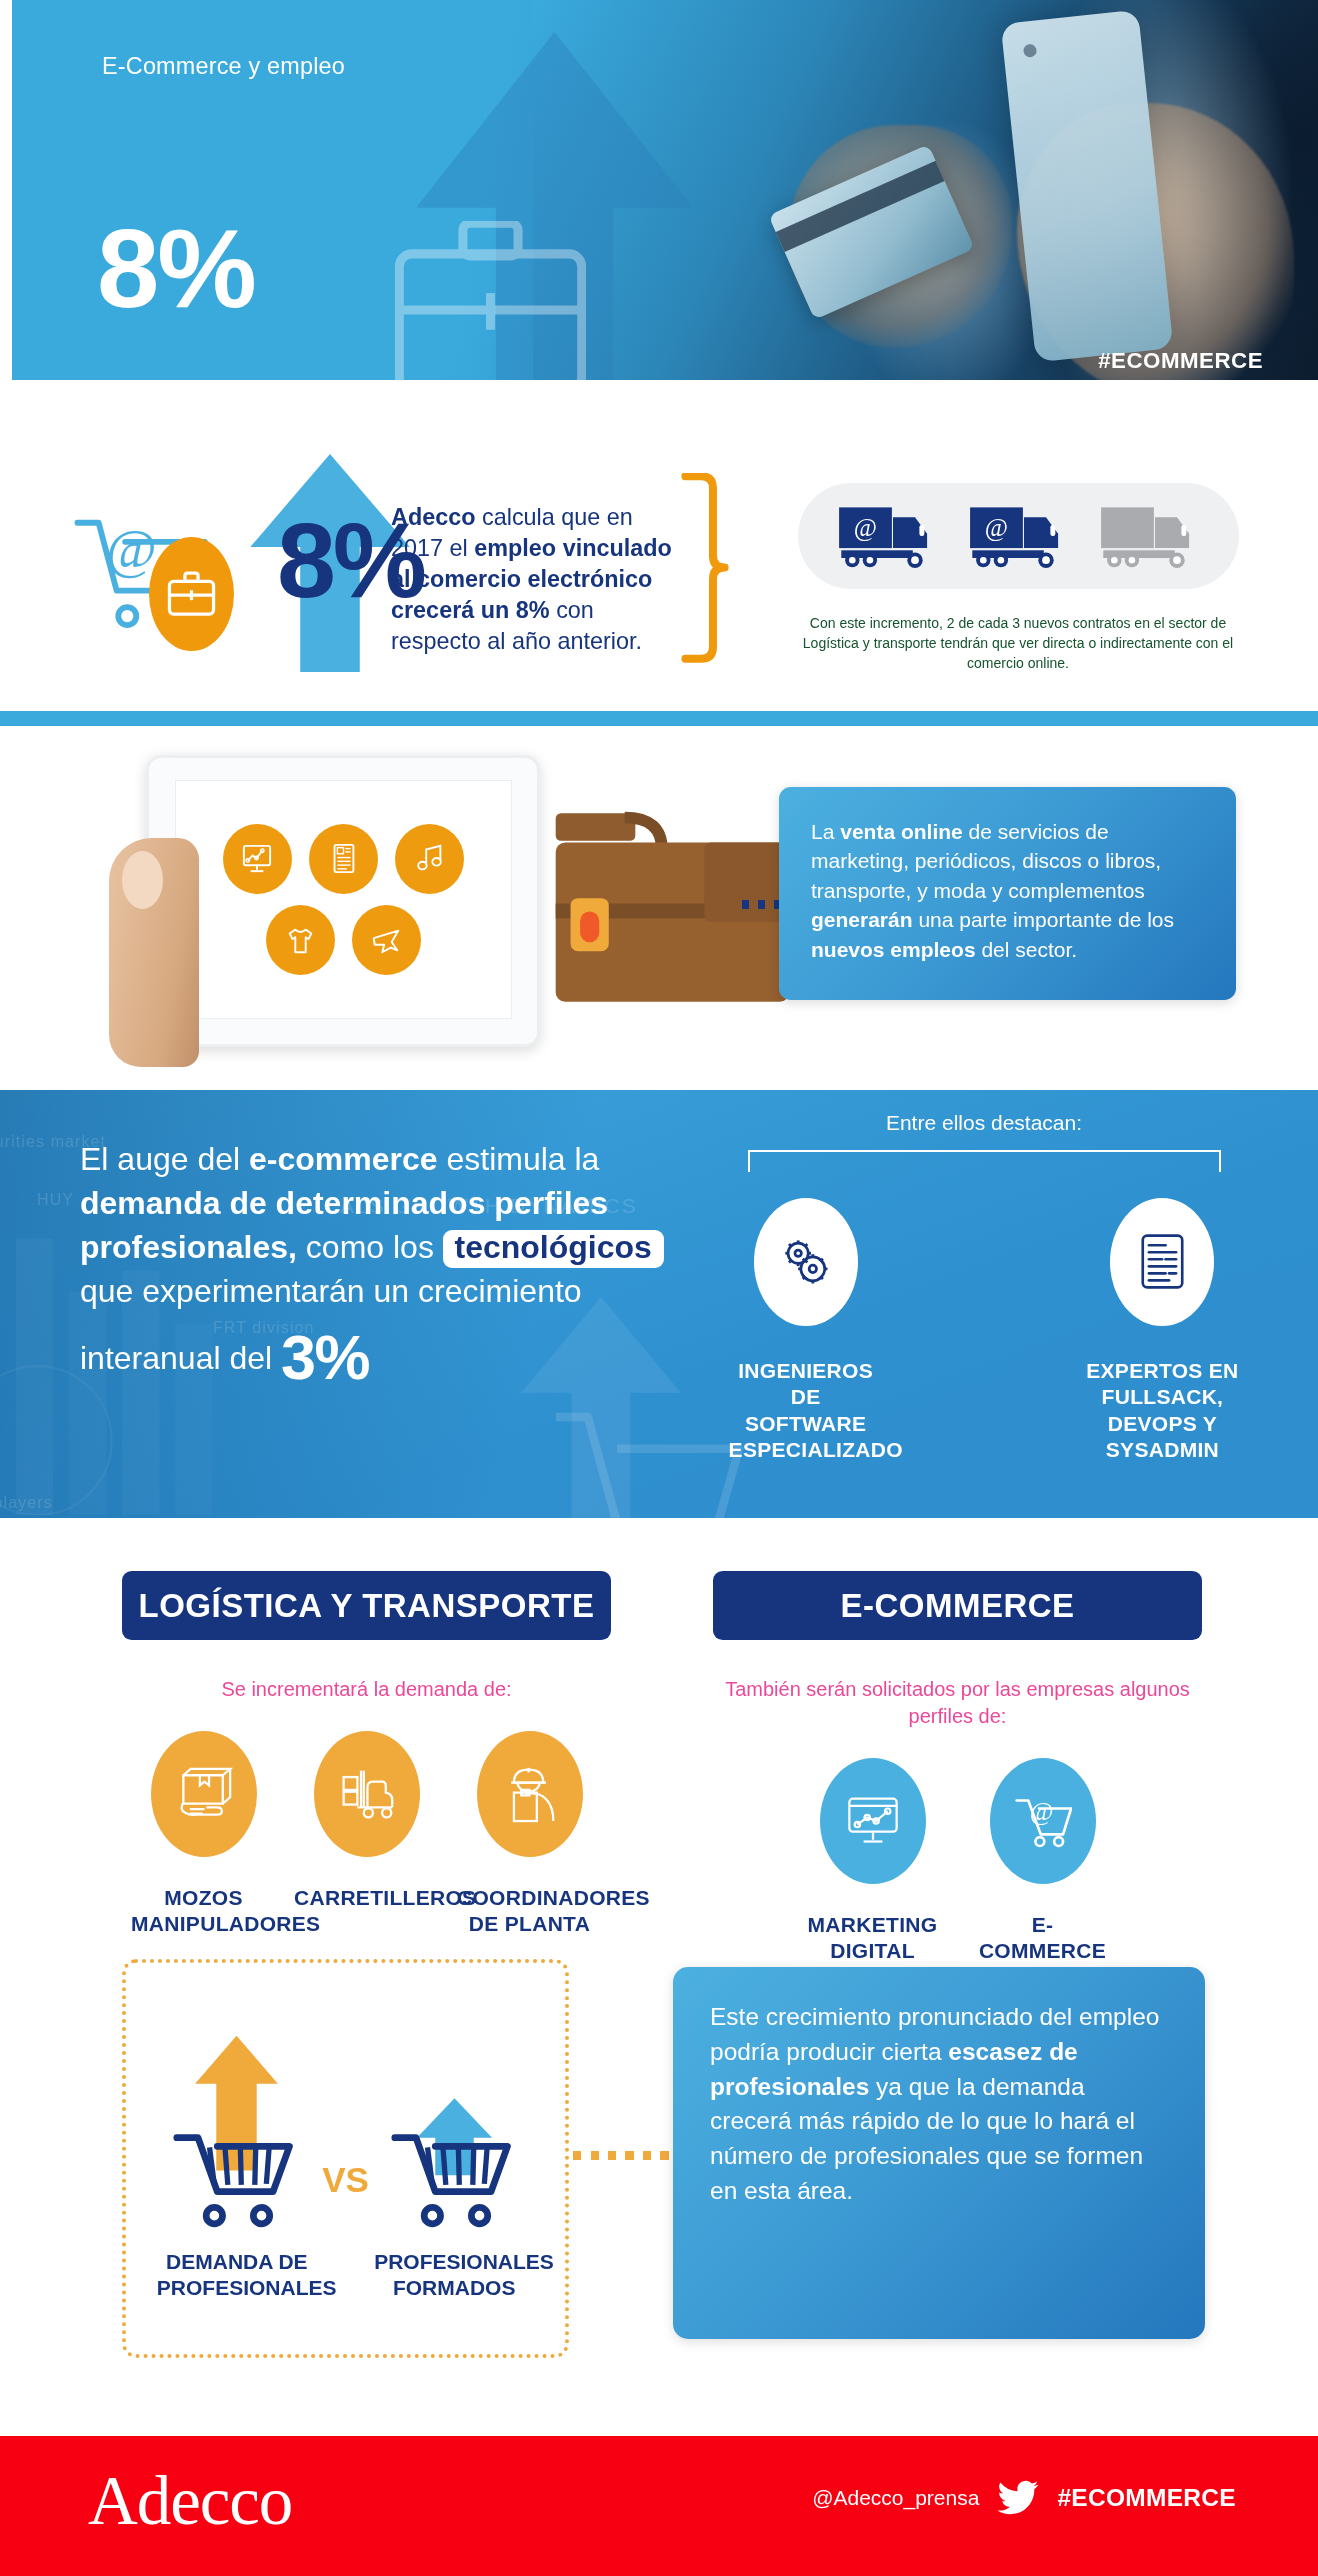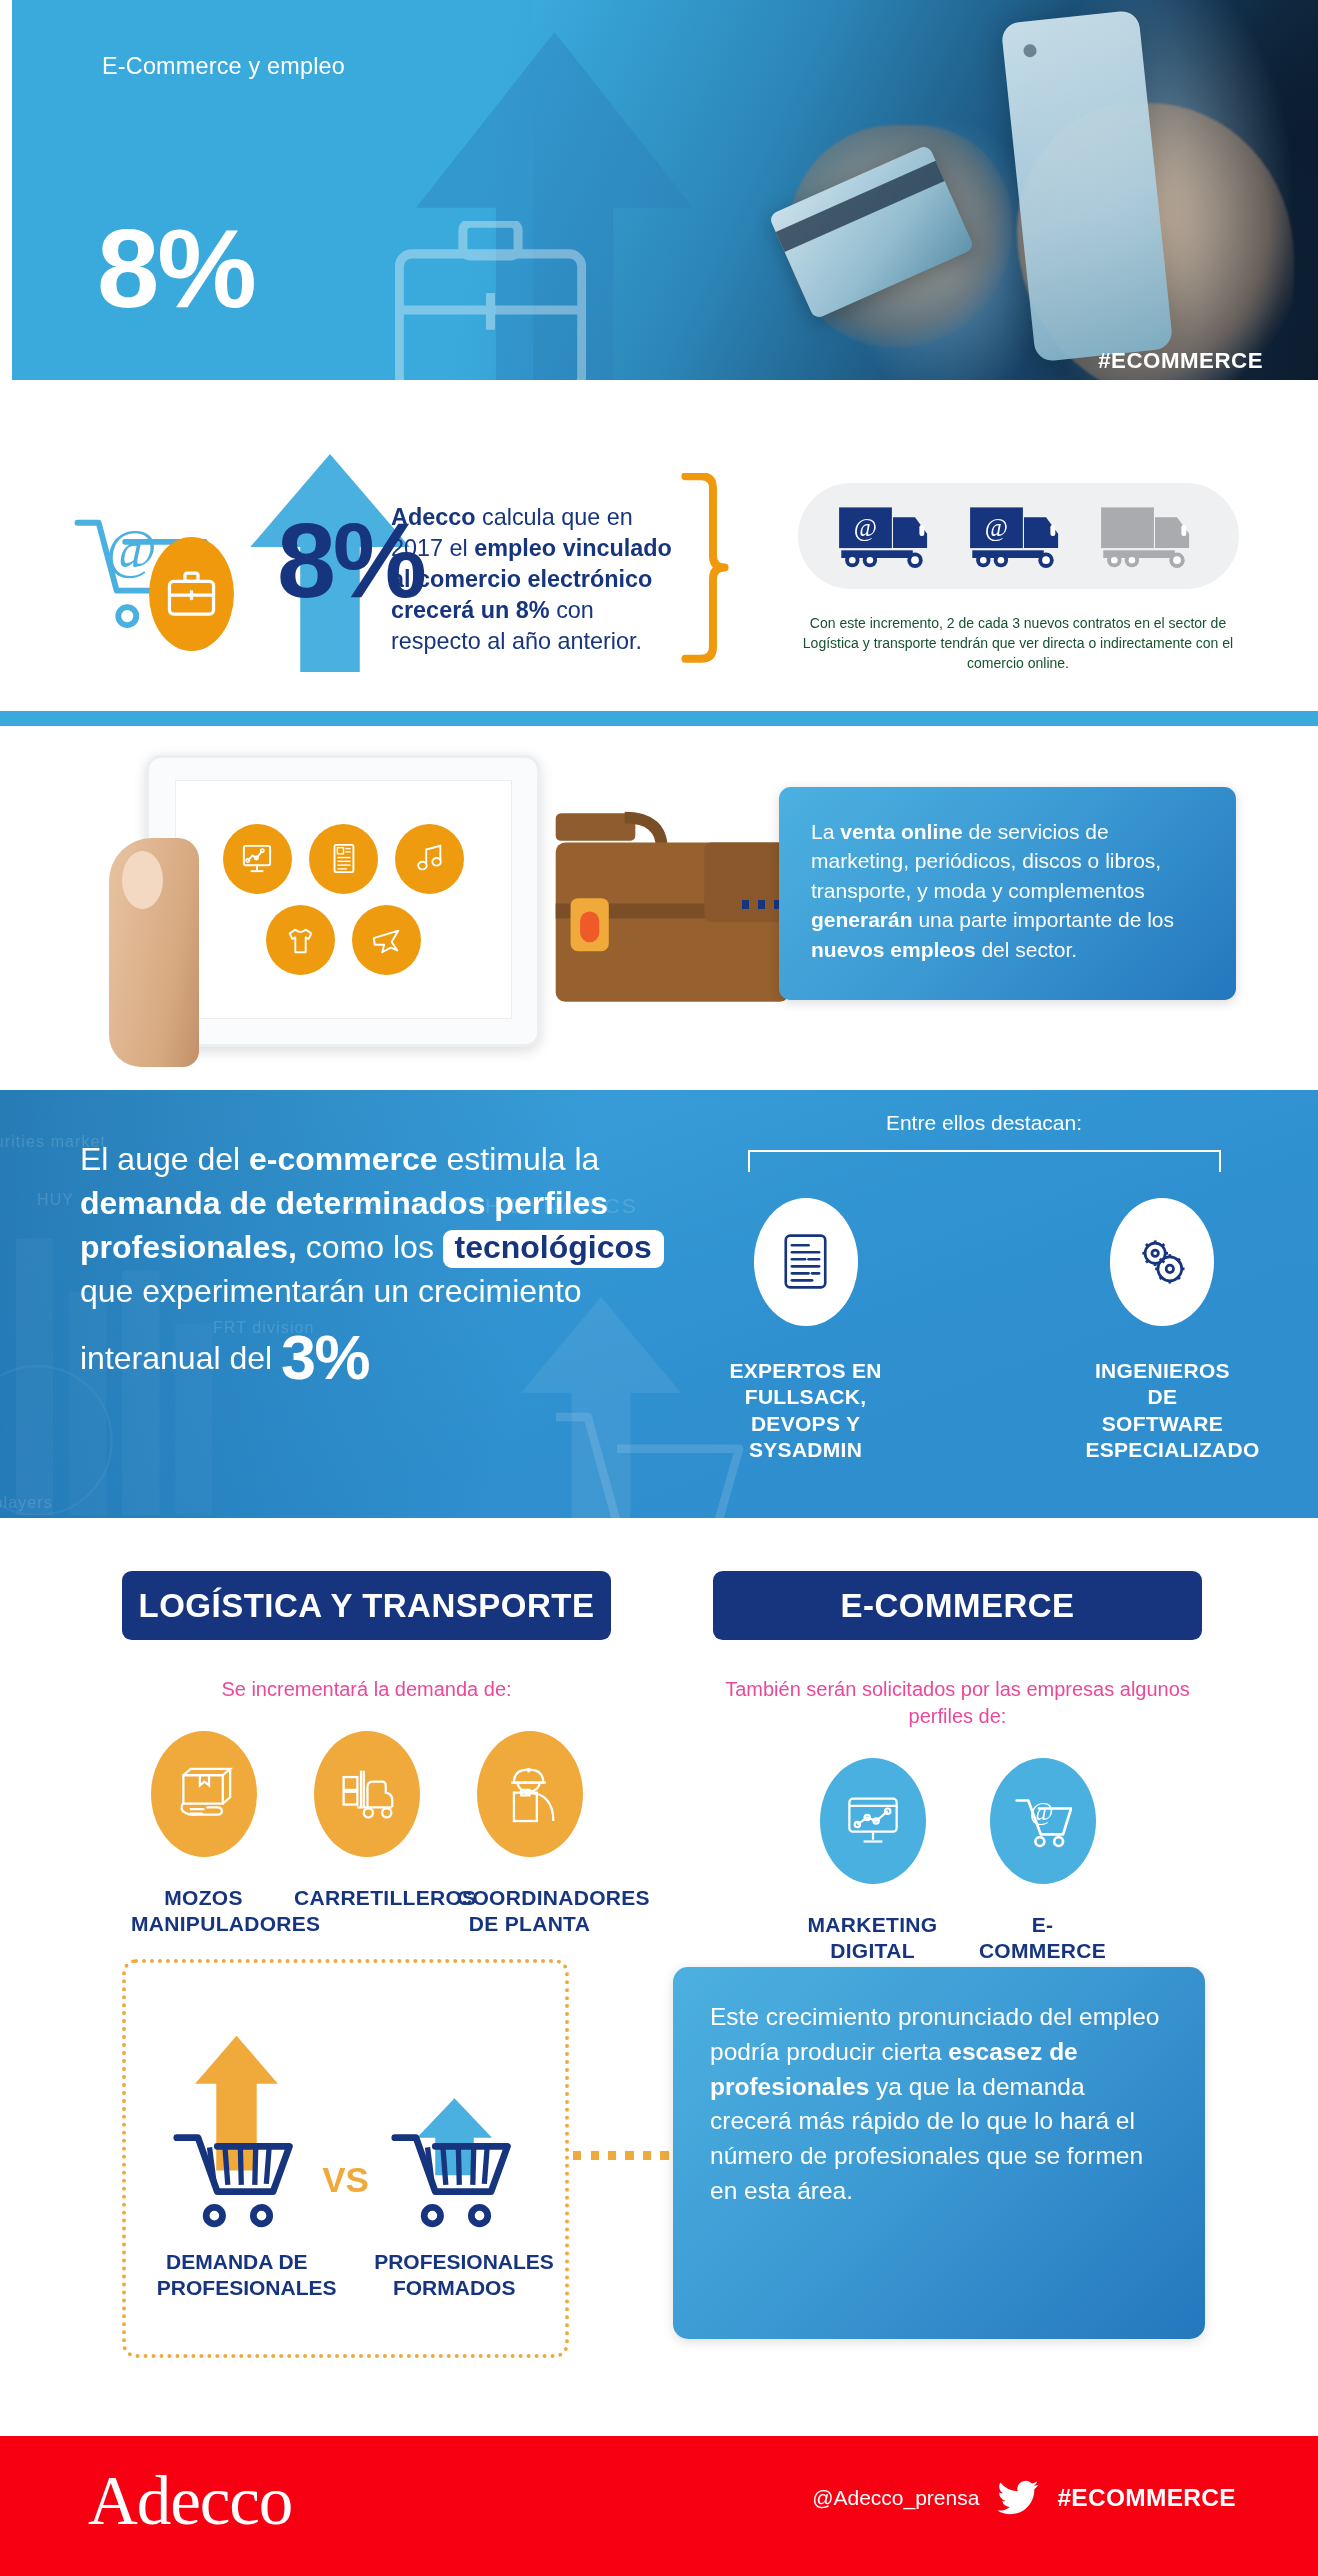--- a/index.html
+++ b/index.html
@@ -470,38 +470,20 @@
     <div class="s4-text">
       <span>El auge del </span><b>e-commerce</b><span> estimula la </span><b>demanda de determinados perfiles profesionales,</b><span> como los </span><span class="s4-chip">tecnológicos</span><span> que experimentarán un crecimiento interanual del </span><span class="s4-3pct">3%</span>
     </div>
 
     <div class="s4-right">
       <div class="s4-sub">Entre ellos destacan:</div>
       <div class="s4-bracket"></div>
       <div class="s4-cols">
         <div class="s4-col">
           <div class="s4-circ">
-            <svg viewBox="0 0 110 130" width="49" height="57">
-              <rect x="10" y="6" width="90" height="118" rx="10" fill="none" stroke="#17357e" stroke-width="6"></rect>
-              <g stroke="#17357e" stroke-width="6" stroke-linecap="round">
-                <line x1="24" y1="28" x2="62" y2="28"></line>
-                  <line x1="24" y1="44" x2="86" y2="44"></line>
-                <line x1="24" y1="60" x2="54" y2="60"></line>
-                  <line x1="62" y1="60" x2="86" y2="60"></line>
-                <line x1="24" y1="76" x2="86" y2="76"></line>
-                  <line x1="24" y1="92" x2="62" y2="92"></line>
-                <line x1="70" y1="92" x2="86" y2="92"></line>
-                  <line x1="24" y1="108" x2="70" y2="108"></line>
-              </g>
-            </svg>
-          </div>
-          <div class="s4-lbl">EXPERTOS EN FULLSACK, DEVOPS Y SYSADMIN</div>
-        </div>
-        <div class="s4-col">
-          <div class="s4-circ">
             <svg viewBox="0 0 120 120" width="55" height="55">
               <g fill="none" stroke="#17357e" stroke-width="6">
                 <circle cx="44" cy="42" r="22"></circle>
                   <circle cx="44" cy="42" r="7"></circle>
                 <circle cx="76" cy="76" r="26"></circle>
                   <circle cx="76" cy="76" r="8"></circle>
               </g>
               <g stroke="#17357e" stroke-width="6">
                 <line x1="44" y1="14" x2="44" y2="22"></line>
                   <line x1="44" y1="62" x2="44" y2="70"></line>
@@ -517,20 +499,38 @@
                   <line x1="100" y1="76" x2="108" y2="76"></line>
                 <line x1="54" y1="54" x2="60" y2="60"></line>
                   <line x1="92" y1="92" x2="98" y2="98"></line>
                 <line x1="98" y1="54" x2="92" y2="60"></line>
                   <line x1="60" y1="92" x2="54" y2="98"></line>
               </g>
             </svg>
           </div>
           <div class="s4-lbl">INGENIEROS DE SOFTWARE ESPECIALIZADO</div>
         </div>
+        <div class="s4-col">
+          <div class="s4-circ">
+            <svg viewBox="0 0 110 130" width="49" height="57">
+              <rect x="10" y="6" width="90" height="118" rx="10" fill="none" stroke="#17357e" stroke-width="6"></rect>
+              <g stroke="#17357e" stroke-width="6" stroke-linecap="round">
+                <line x1="24" y1="28" x2="62" y2="28"></line>
+                  <line x1="24" y1="44" x2="86" y2="44"></line>
+                <line x1="24" y1="60" x2="54" y2="60"></line>
+                  <line x1="62" y1="60" x2="86" y2="60"></line>
+                <line x1="24" y1="76" x2="86" y2="76"></line>
+                  <line x1="24" y1="92" x2="62" y2="92"></line>
+                <line x1="70" y1="92" x2="86" y2="92"></line>
+                  <line x1="24" y1="108" x2="70" y2="108"></line>
+              </g>
+            </svg>
+          </div>
+          <div class="s4-lbl">EXPERTOS EN FULLSACK, DEVOPS Y SYSADMIN</div>
+        </div>
       </div>
     </div>
   </div>
 
   <div class="sec5">
 
     <div class="panel-l">
       <div class="pnl-head">LOGÍSTICA Y TRANSPORTE</div>
       <div class="pnl-sub">Se incrementará la demanda de:</div>
       <div class="pnl-items">

